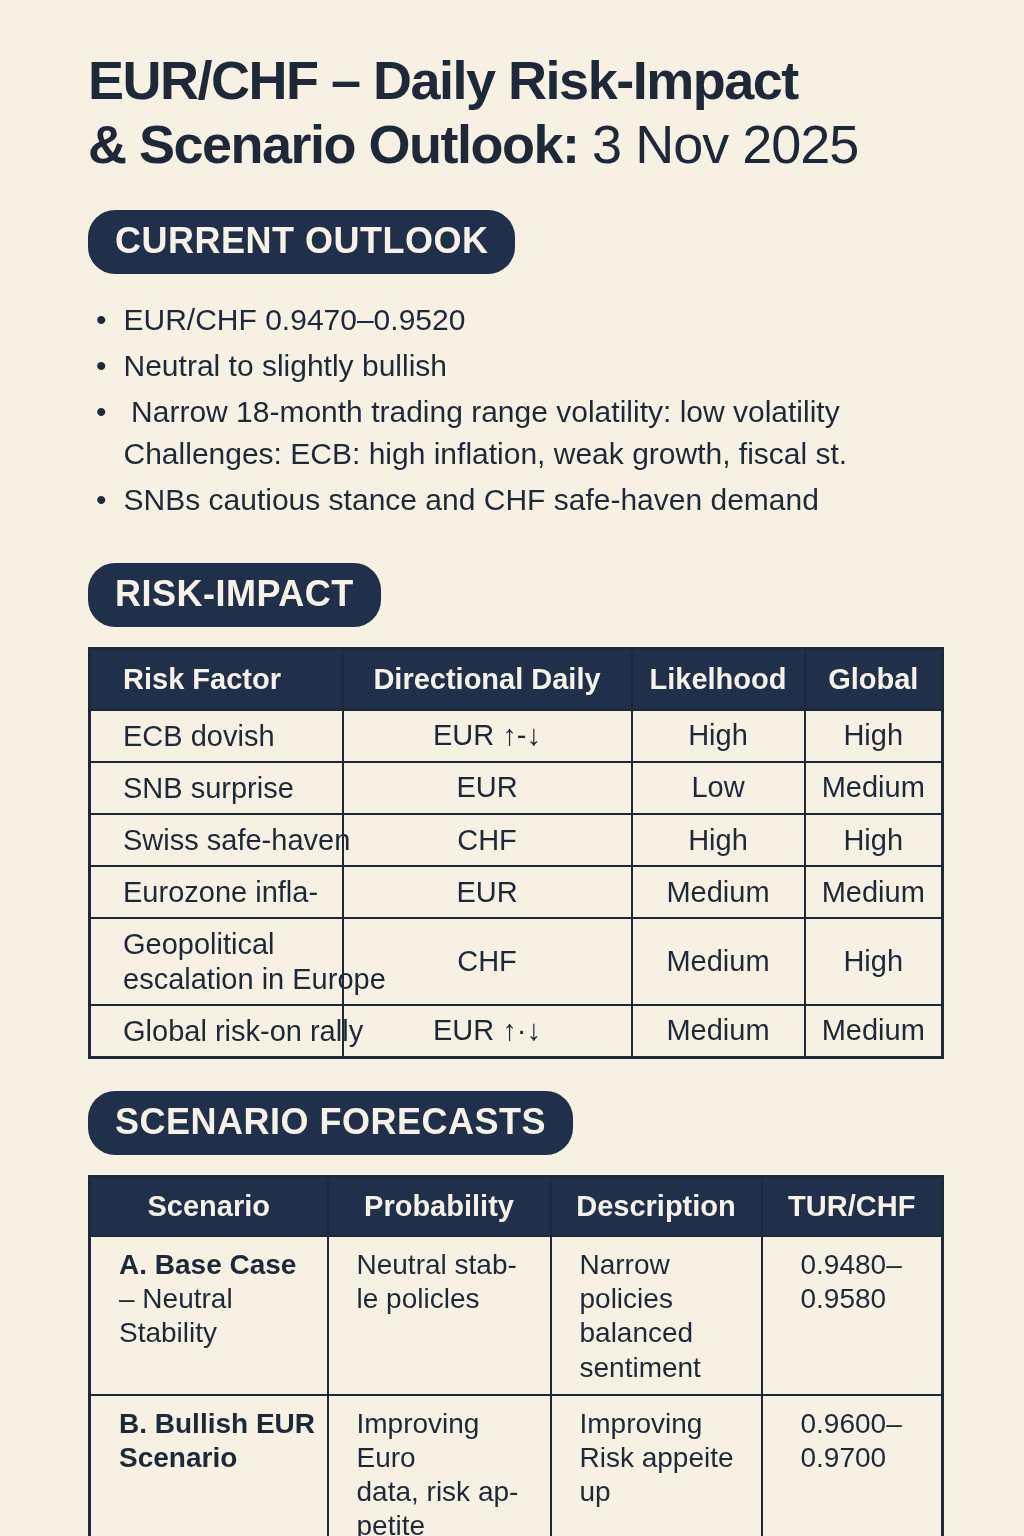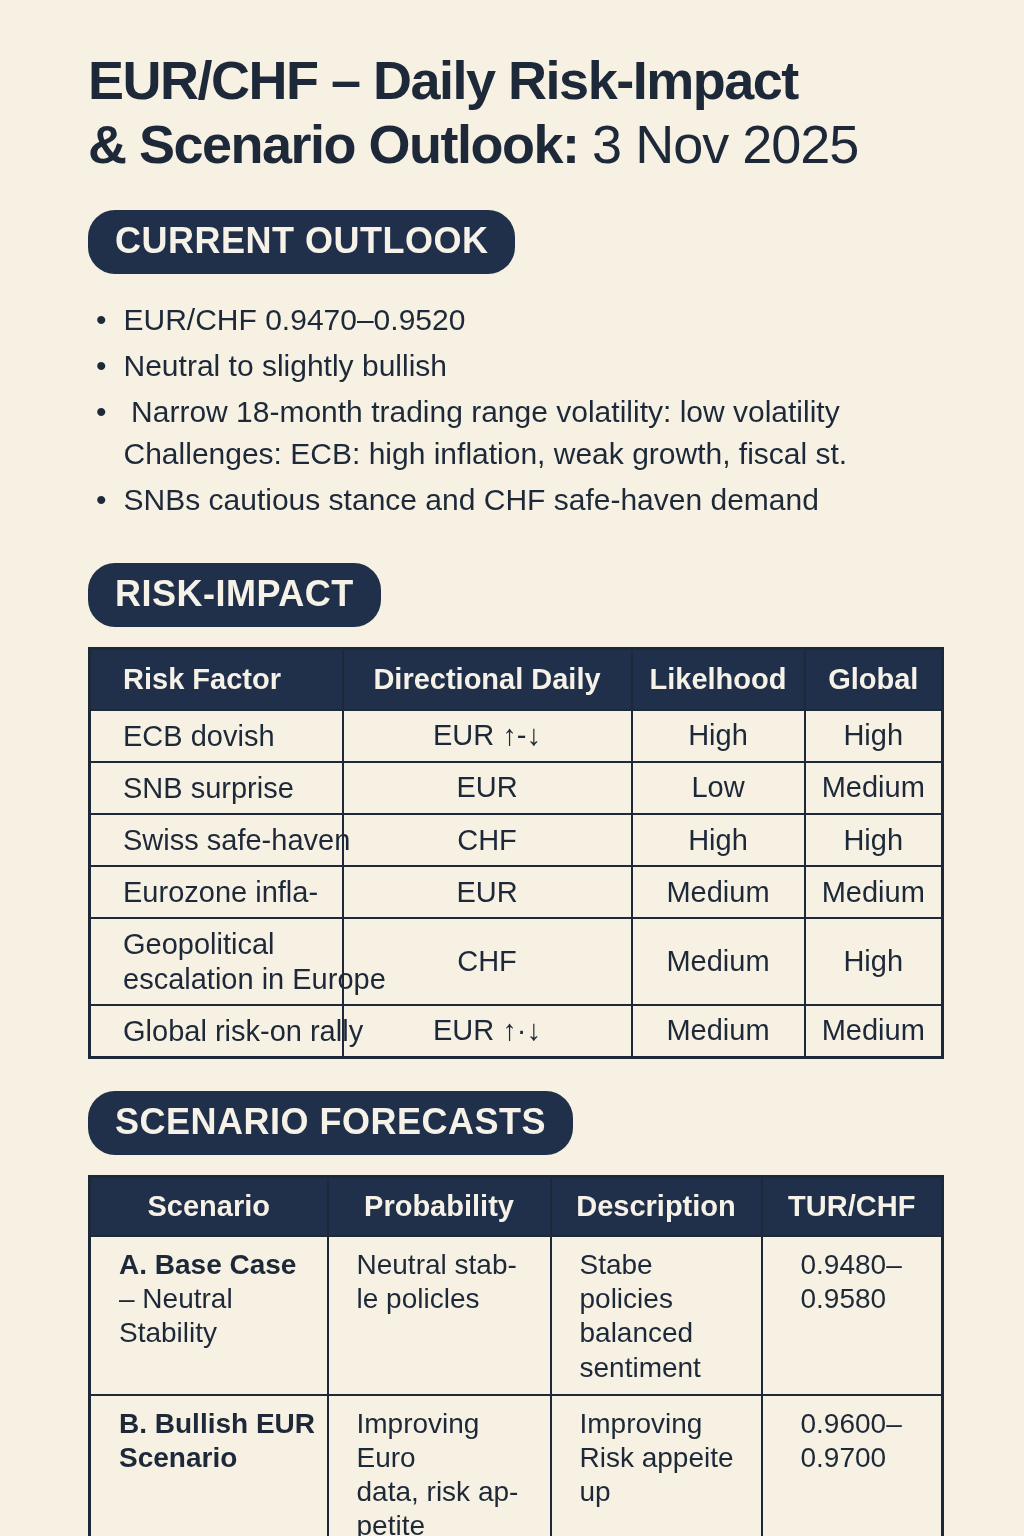--- a/index.html
+++ b/index.html
@@ -205,21 +205,21 @@
         <th>Description</th>
         <th>TUR/CHF</th>
       </tr>
     </thead>
     <tbody>
       <tr>
         <td><span class="block strong">A. Base Case</span><span class="block">– Neutral
 Stability</span></td>
         <td>Neutral stab-
 le policles</td>
-        <td>Stabe policies
+        <td>Narrow policies
 balanced
 sentiment</td>
         <td class="range">0.9480–
 0.9580</td>
       </tr>
       <tr>
         <td><span class="block strong">B. Bullish EUR</span><span class="block strong">Scenario</span></td>
         <td>Improving Euro
 data, risk ap-
 petite</td>

